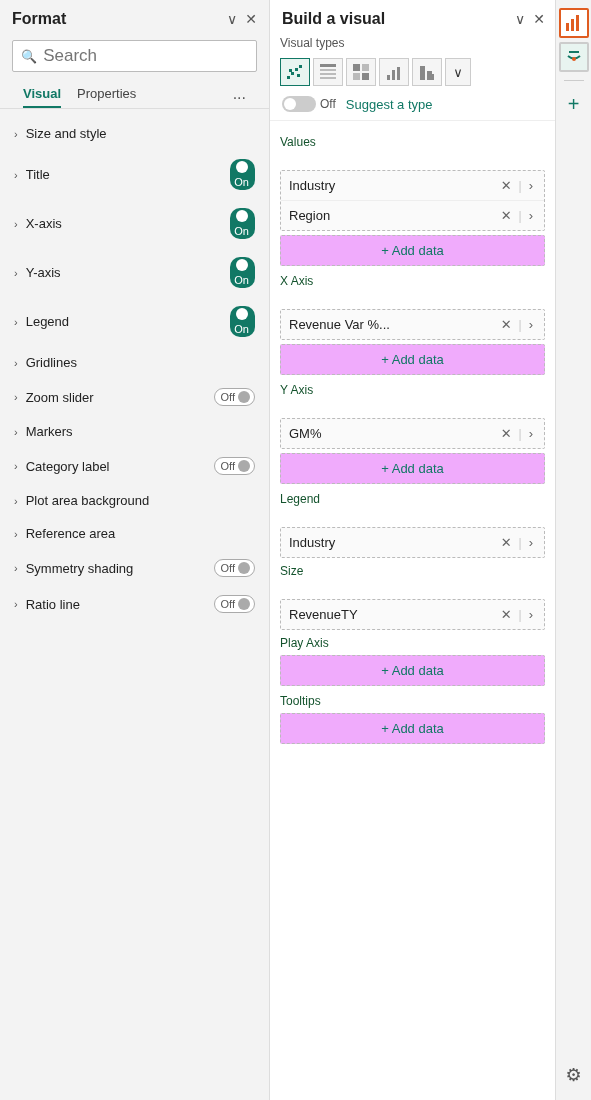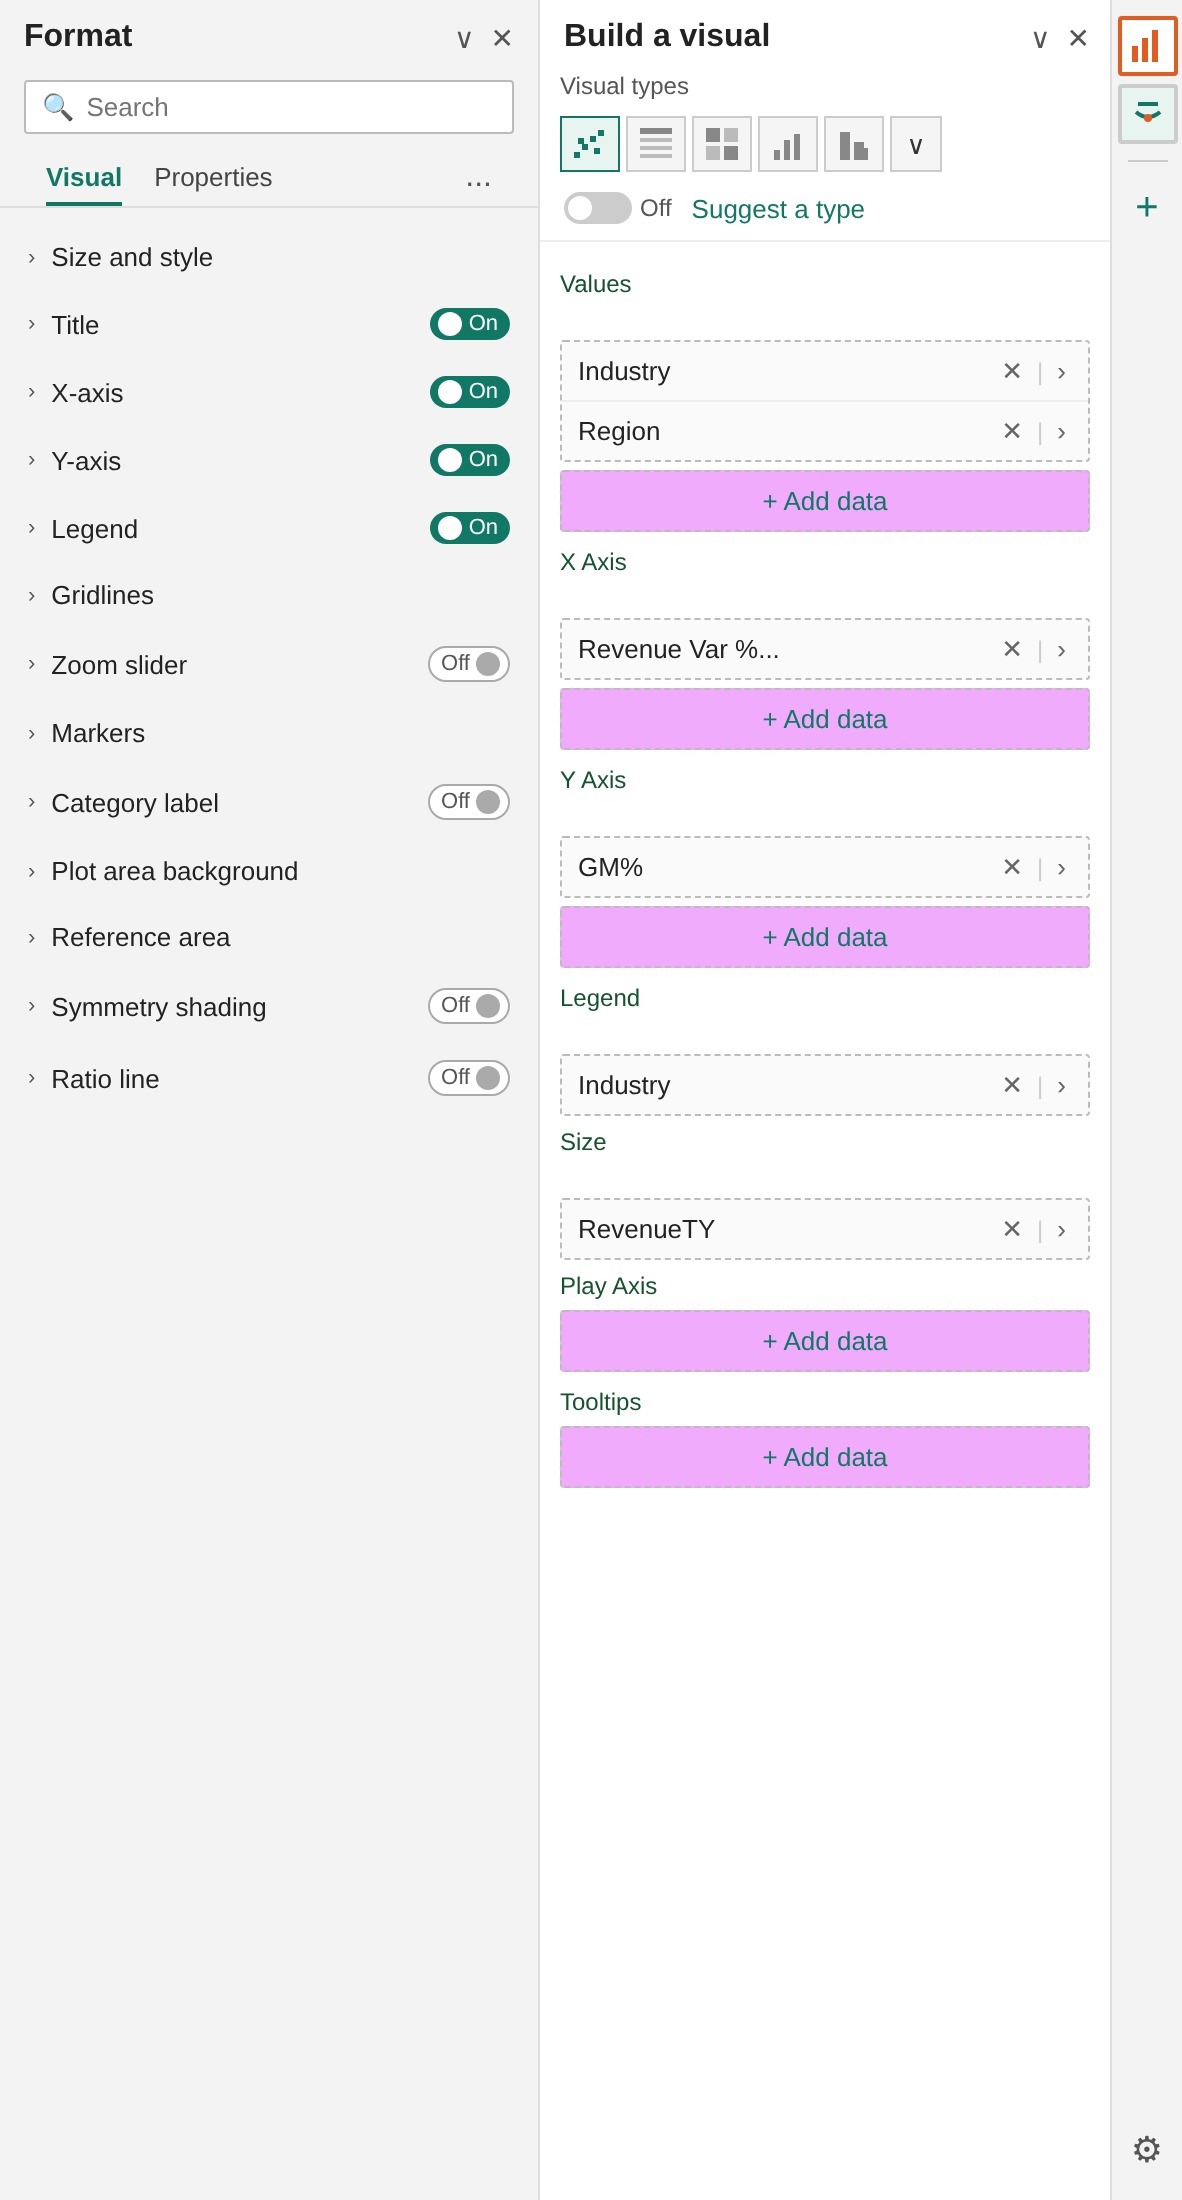--- a/index.html
+++ b/index.html
@@ -60,21 +60,21 @@
     }
 
     .search-icon {
       color: #888;
       font-size: 13px;
     }
 
     .search-input {
       border: none;
       outline: none;
-      font-size: 13px;
+      font-size: 17px;
       color: #be185d;
       background: transparent;
       width: 100%;
     }
 
     .tabs-row {
       display: flex;
       align-items: center;
       padding: 0 23px;
       border-bottom: 1px solid #ddd;
@@ -136,20 +136,21 @@
 
     .toggle-on {
       background: #117865;
       border-radius: 10px;
       padding: 2px 6px 2px 4px;
       color: #fff;
       font-size: 11px;
       display: flex;
       align-items: center;
       gap: 3px;
+      flex-direction: column;
     }
 
     .toggle-circle {
       width: 12px;
       height: 12px;
       background: #fff;
       border-radius: 50%;
       display: inline-block;
     }
 

